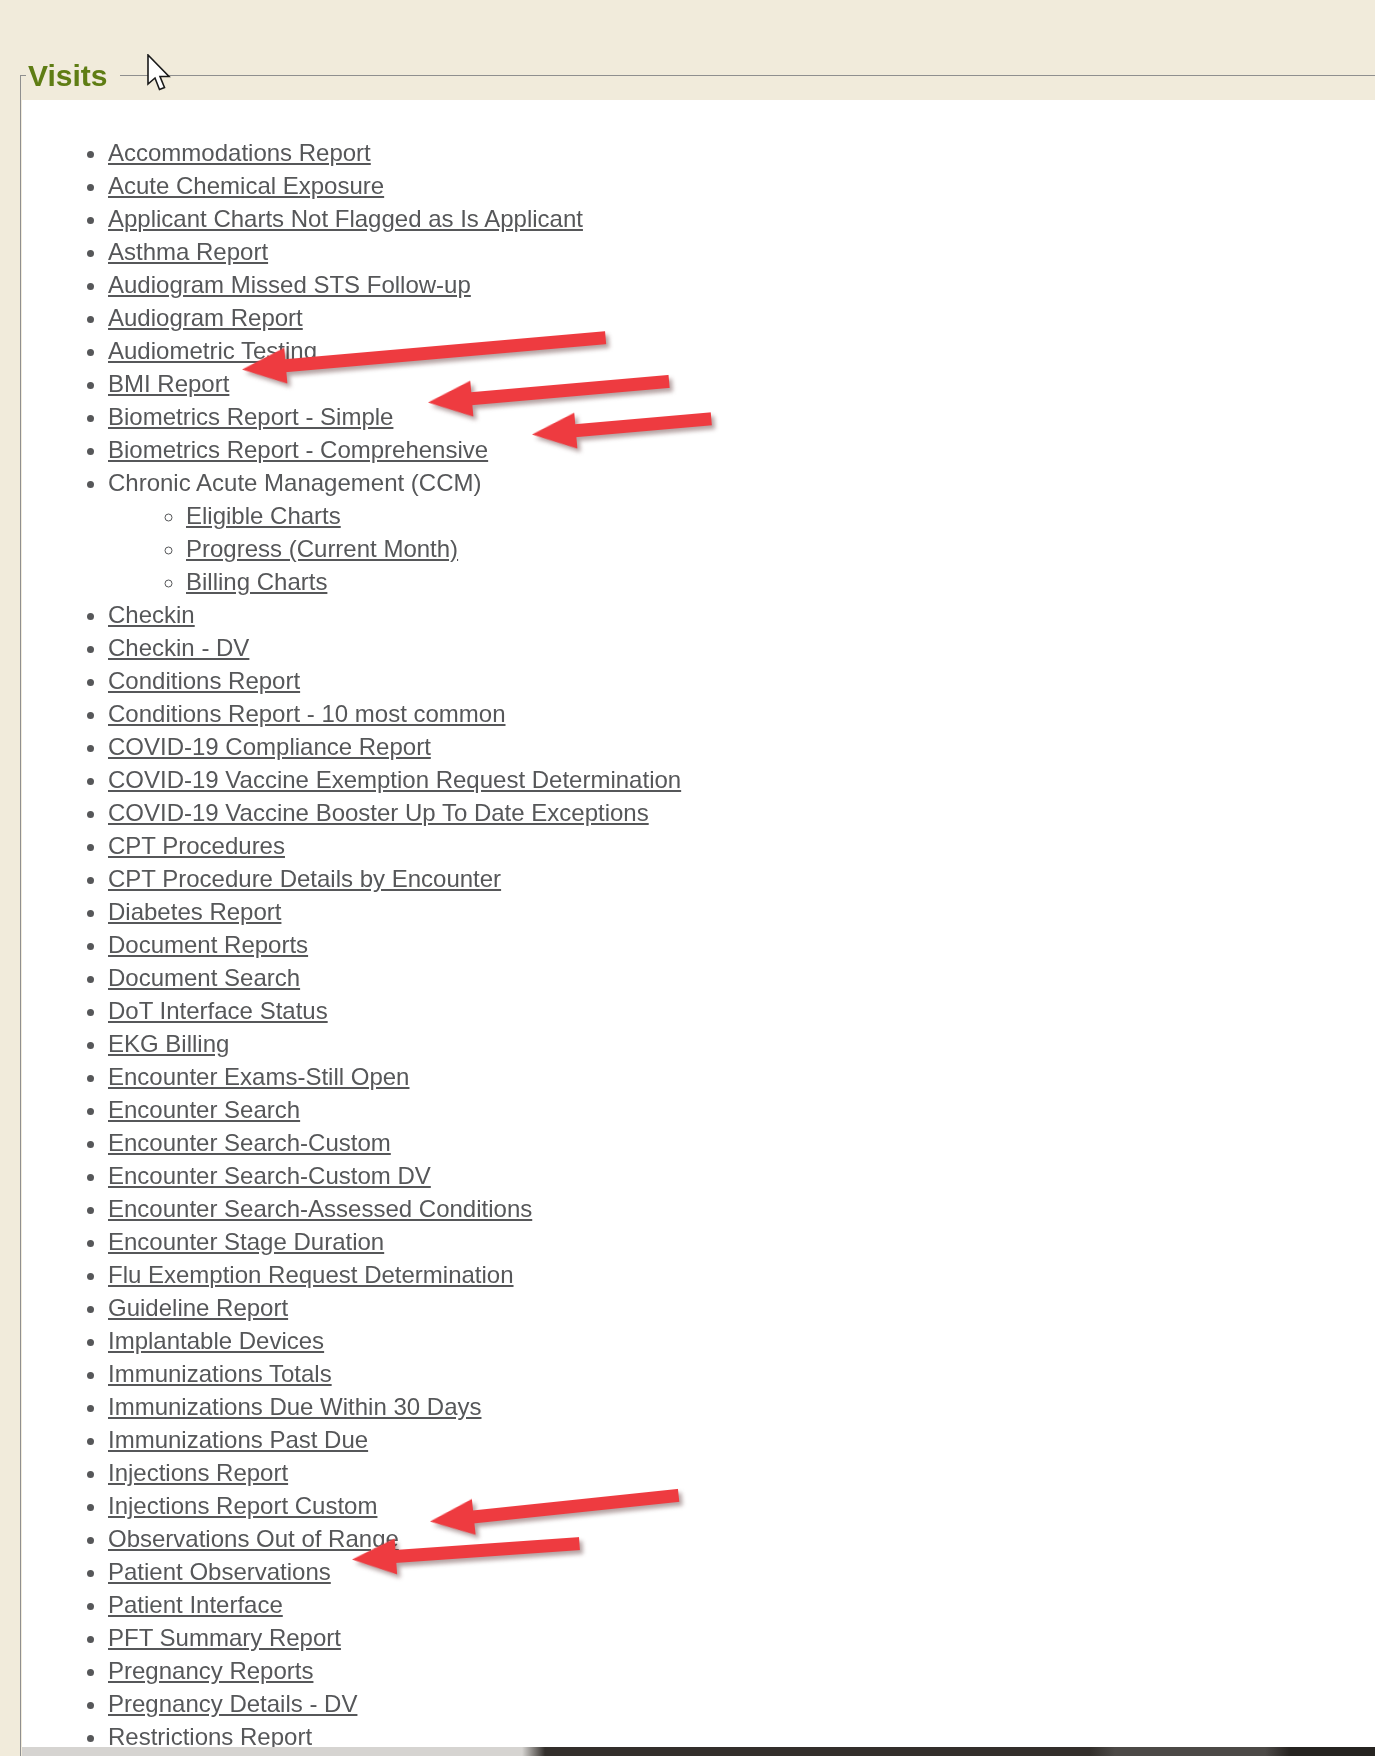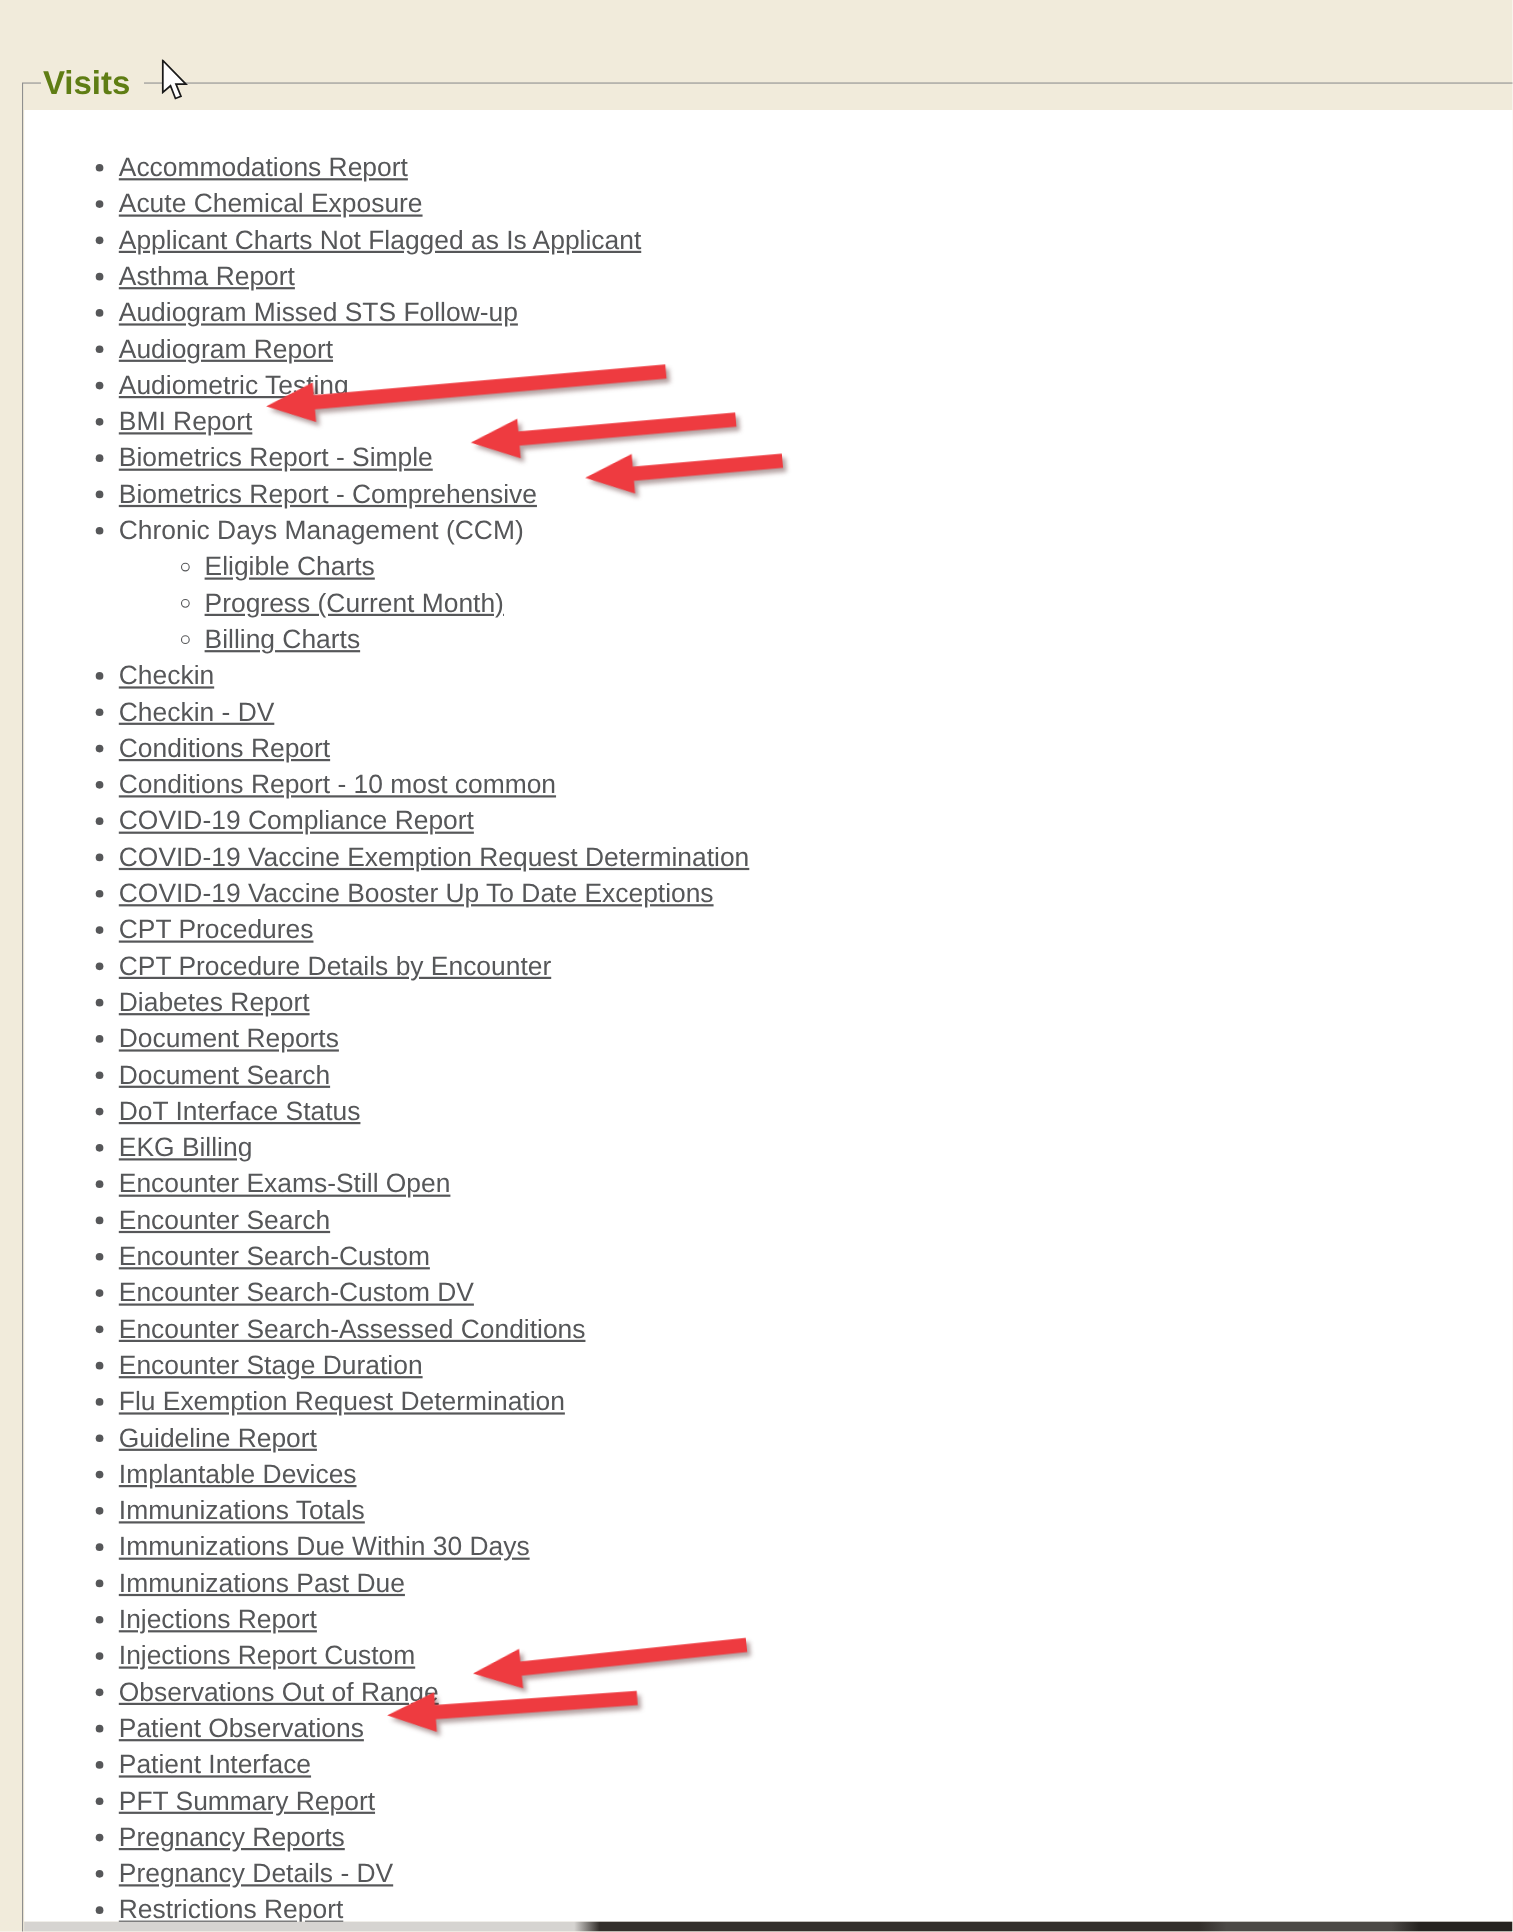--- a/index.html
+++ b/index.html
@@ -6,21 +6,21 @@
   body{
     width:1375px;height:1756px;position:relative;overflow:hidden;
     background:#f1ebdb;
     font-family:"Liberation Sans",sans-serif;
   }
   .visits-fieldset{
     position:absolute;left:20px;top:58px;width:1480px;height:1830px;
     border:1px solid #8f8f8f;padding:0;margin:0;background:transparent;
   }
   .visits-legend{
-    margin-left:16px;padding:0 12px 0 2px;
+    margin-left:5px;padding:0 12px 0 2px;
     font-size:30px;font-weight:bold;line-height:35px;
   }
   .reports-panel{
     background:#ffffff;
     margin:7px 0 0 1px;width:1360px;height:1647px;
   }
   ul.report-list{
     margin:0;padding:36px 0 0 86px;
     list-style:disc;
     font-size:24px;line-height:33px;
@@ -61,21 +61,21 @@
         <li><span class="link">Accommodations Report</span></li>
         <li><span class="link">Acute Chemical Exposure</span></li>
         <li><span class="link">Applicant Charts Not Flagged as Is Applicant</span></li>
         <li><span class="link">Asthma Report</span></li>
         <li><span class="link">Audiogram Missed STS Follow-up</span></li>
         <li><span class="link">Audiogram Report</span></li>
         <li><span class="link">Audiometric Testing</span></li>
         <li><span class="link">BMI Report</span></li>
         <li><span class="link">Biometrics Report - Simple</span></li>
         <li><span class="link">Biometrics Report - Comprehensive</span></li>
-        <li><span class="plain">Chronic Days Management (CCM)</span><ul>
+        <li><span class="plain">Chronic Acute Management (CCM)</span><ul>
             <li><span class="link">Eligible Charts</span></li>
             <li><span class="link">Progress (Current Month)</span></li>
             <li><span class="link">Billing Charts</span></li>
           </ul></li>
         <li><span class="link">Checkin</span></li>
         <li><span class="link">Checkin - DV</span></li>
         <li><span class="link">Conditions Report</span></li>
         <li><span class="link">Conditions Report - 10 most common</span></li>
         <li><span class="link">COVID-19 Compliance Report</span></li>
         <li><span class="link">COVID-19 Vaccine Exemption Request Determination</span></li>

